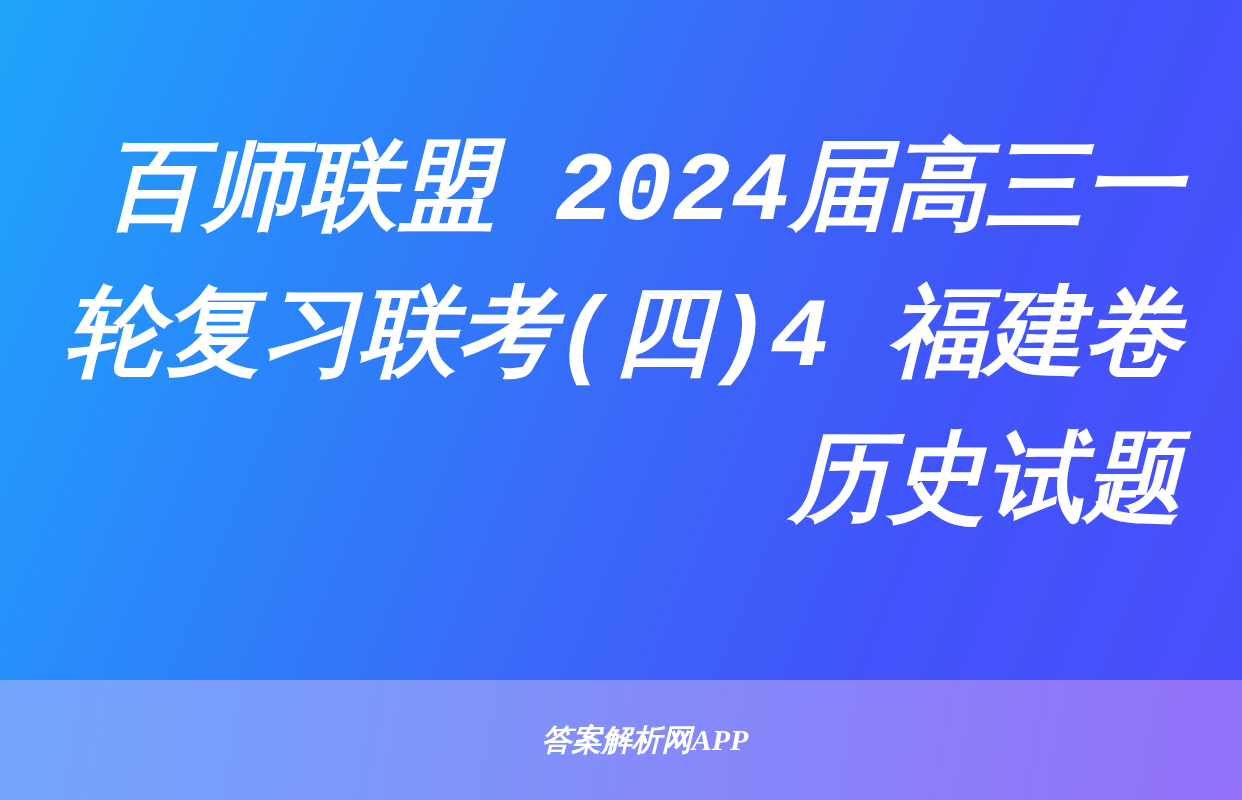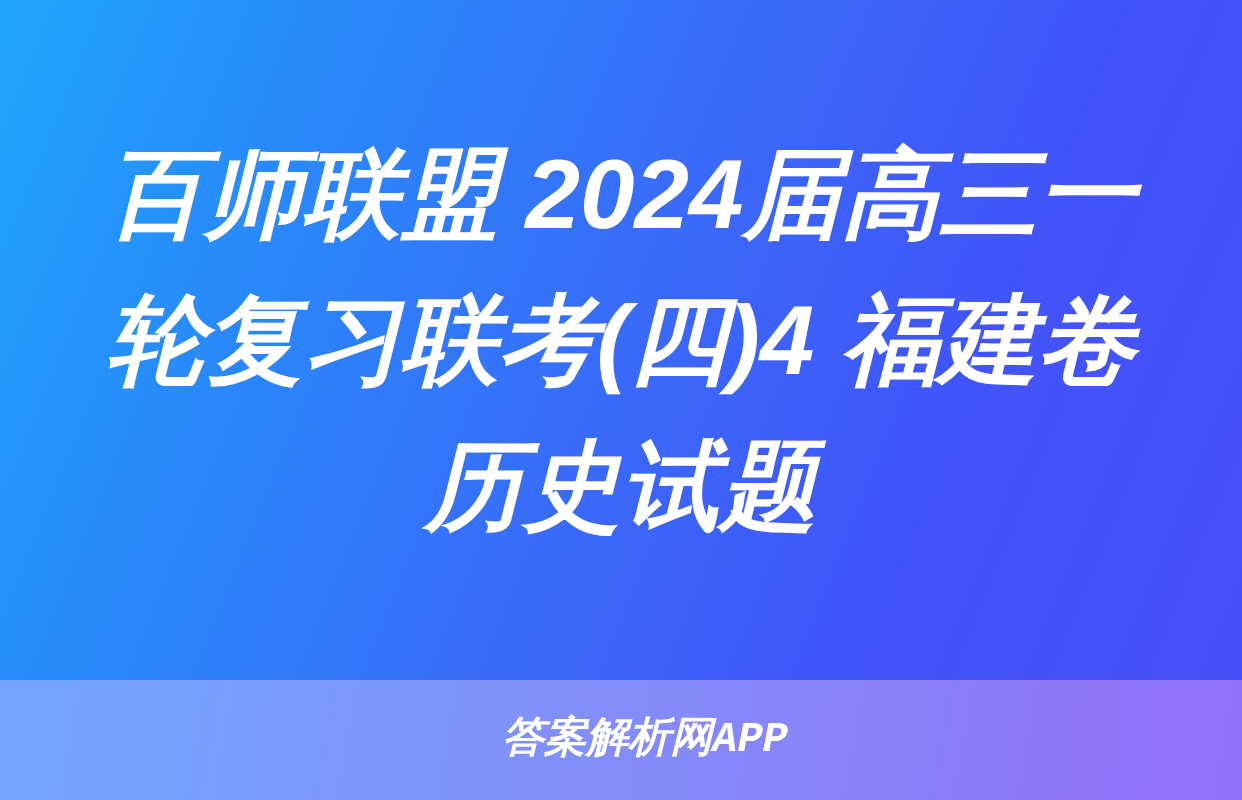--- a/index.html
+++ b/index.html
@@ -36,23 +36,23 @@
     flex-direction: column;
     align-items: center;
     justify-content: center;
     box-sizing: border-box;
     padding: 0 60px;
   }
 
   .headline {
     width: 100%;
     margin: 0;
-    text-align: center;
+    text-align: right;
     color: #ffffff;
-    font-family: Liberation Sans, sans-serif;
+    font-family: Liberation Mono, monospace;
     font-weight: 700;
     font-style: italic;
     font-size: 98px;
     line-height: 146px;
     letter-spacing: 0px;
     white-space: pre-line;
     word-break: break-all;
     text-rendering: geometricPrecision;
   }
 
@@ -68,24 +68,24 @@
         #7E95FA 35%,
         #8A82F9 68%,
         #9270F8 100%);
     display: flex;
     align-items: center;
     justify-content: center;
   }
 
   .watermark {
     color: #ffffff;
-    font-family: Liberation Mono, monospace;
+    font-family: Liberation Serif, serif;
     font-weight: 700;
     font-style: italic;
-    font-size: 42px;
+    font-size: 30px;
     line-height: 1;
     letter-spacing: 0px;
     white-space: nowrap;
     user-select: none;
     margin-left: 48px;
   }
 </style>
 </head>
 <body>
 

